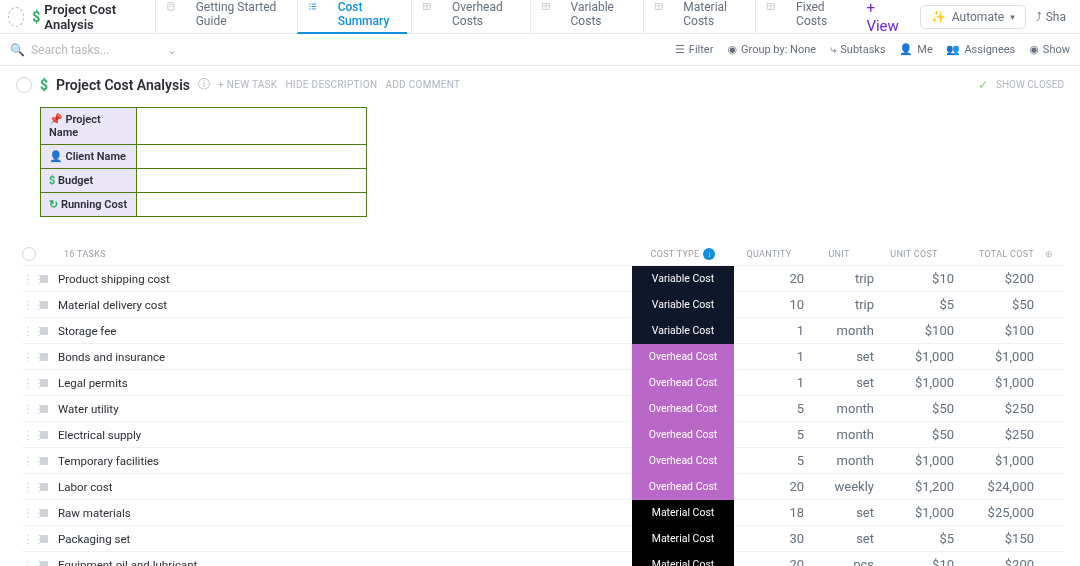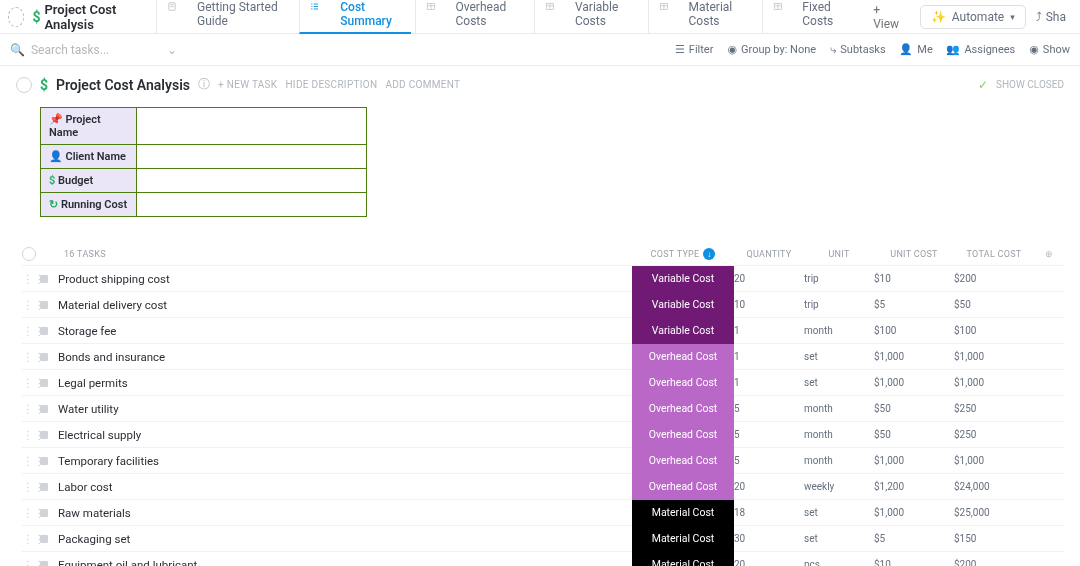--- a/index.html
+++ b/index.html
@@ -5,21 +5,21 @@
 *{box-sizing:border-box;margin:0;padding:0;font-family:-apple-system,BlinkMacSystemFont,"Segoe UI",Roboto,sans-serif}
 body{background:#fff;font-size:12px;color:#2a2e34;width:1080px;height:566px;overflow:hidden}
 .top-bar{display:flex;align-items:center;height:34px;border-bottom:1px solid #e8eaed;padding:0 8px;gap:4px}
 .app-icon{width:20px;height:20px;border:1.5px dashed #b8b8b8;border-radius:50%;margin-right:4px}
 .title-block{display:flex;align-items:center;gap:4px;font-weight:600;font-size:13px;margin-right:10px}
 .dollar-icon{color:#27ae60;font-weight:bold;font-size:14px}
 .tab{display:flex;align-items:flex-start;gap:20px;padding:0 10px;height:34px;color:#656f7d;cursor:pointer;font-size:12px;border-left:1px solid #e8eaed}
 .tab.active{color:#1090e0;border-bottom:2px solid #1090e0;font-weight:500}
 .tab-icon{width:13px;height:13px;opacity:.6}
 .tab.active .tab-icon{opacity:1}
-.tab-add{color:#737373;cursor:pointer;padding:0 10px;font-size:12px}
+.tab-add{color:#6d28d9;cursor:pointer;padding:0 10px;font-size:15px}
 .spacer{flex:1}
 .automate-btn{display:flex;align-items:center;gap:6px;border:1px solid #dcdfe4;border-radius:5px;padding:4px 10px;cursor:pointer;color:#656f7d}
 .share-btn{display:flex;align-items:center;gap:4px;color:#656f7d;cursor:pointer;padding:0 6px}
 .toolbar{display:flex;align-items:center;height:32px;border-bottom:1px solid #e8eaed;padding:0 10px;gap:14px}
 .search-wrap{display:flex;align-items:center;gap:6px;color:#9aa0a8}
 .search-input{border:none;outline:none;font-size:12px;width:100px;color:#404040}
 .search-input::placeholder{color:#b8b8b8}
 .chev{color:#b8b8b8;margin-left:30px}
 .tool-item{display:flex;align-items:center;gap:4px;color:#656f7d;cursor:pointer;font-size:11px}
 .content{padding:10px 16px}
@@ -39,31 +39,31 @@
 .budget-icon{color:#27ae60}
 .run-icon{color:#27ae60}
 .task-section{margin-left:6px}
 .section-header{display:flex;align-items:center;padding:4px 0;color:#9aa0a8;font-size:9px;letter-spacing:.3px}
 .col-name{flex:1;padding-left:28px}
 .col-cost-type{width:102px;text-align:center;display:flex;align-items:center;justify-content:center;gap:4px}
 .sort-badge{width:12px;height:12px;background:#1090e0;border-radius:50%;color:#fff;font-size:8px;display:inline-flex;align-items:center;justify-content:center}
 .col-qty{width:70px;text-align:center}
 .col-unit{width:70px;text-align:center}
 .col-unitcost{width:80px;text-align:center}
-.col-total{width:80px;text-align:center}
+.col-total{width:80px;text-align:right}
 .col-add{width:30px;text-align:center;color:#b8b8b8}
 .task-row{display:flex;align-items:center;height:26px;border-top:1px solid #f0f1f3;font-size:11.5px}
 .drag{width:18px;text-align:center;color:#d0d4d9}
 .status-sq{width:8px;height:8px;background:#d0d4d9;border-radius:1px;margin-right:10px}
 .task-name{flex:1;color:#2a2e34}
 .badge{width:102px;height:26px;display:flex;align-items:center;justify-content:center;color:#fff;font-size:10.5px}
-.badge.variable{background:#701a75}
+.badge.variable{background:#0f172a}
 .badge.overhead{background:#ba68c8}
 .badge.material{background:#000000}
-.cell{text-align:left;color:#656f7d;font-size:10px}
+.cell{text-align:right;color:#656f7d;font-size:13px}
 svg{display:block}
 </style>
 </head>
 <body>
 
 <div class="top-bar">
   <div class="app-icon"></div>
   <div class="title-block">
     <span class="dollar-icon">$</span>
     <span>Project Cost Analysis</span>

